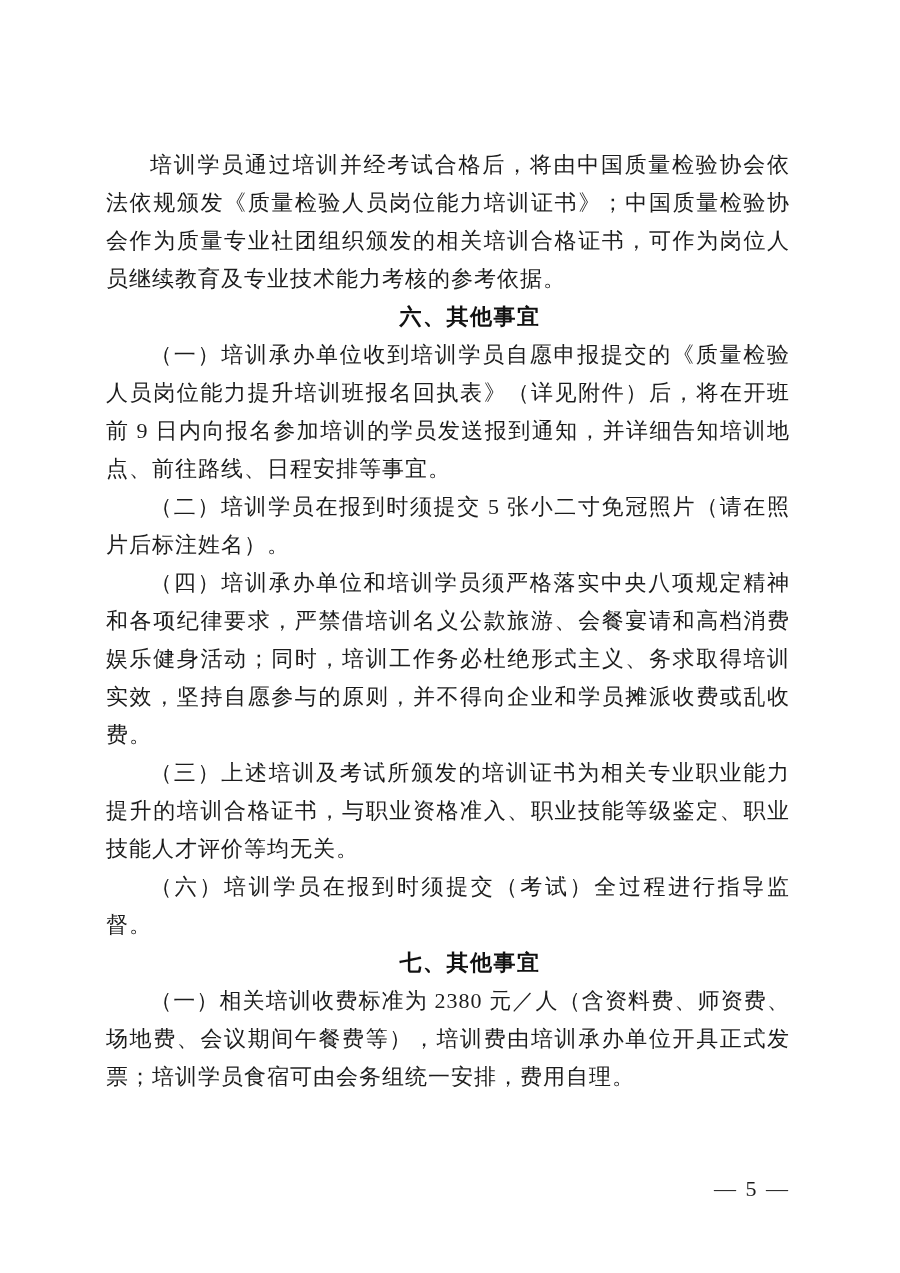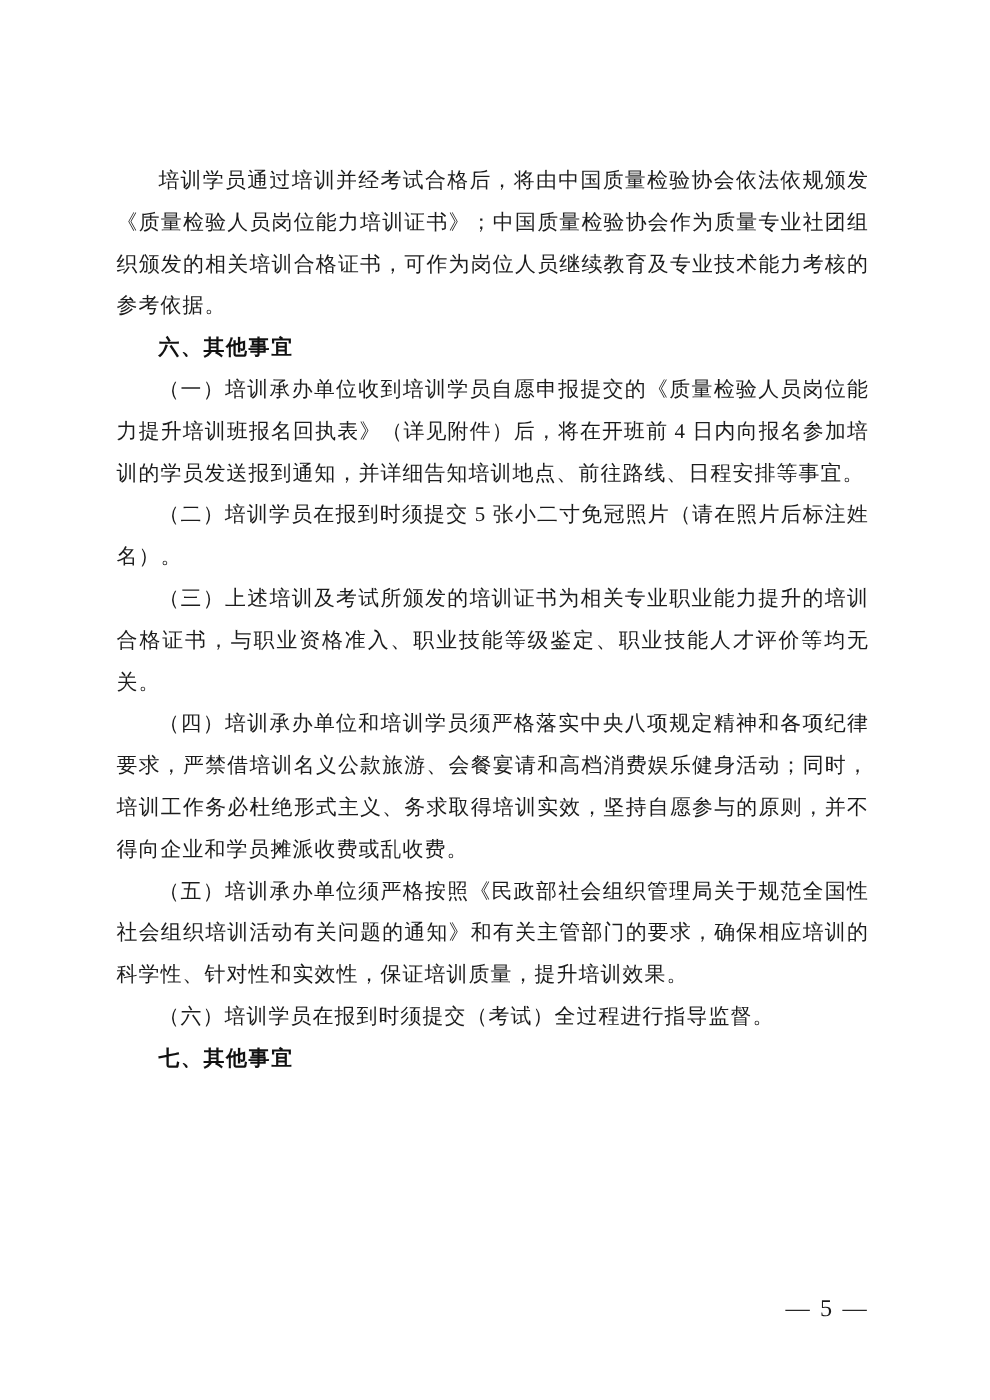--- a/index.html
+++ b/index.html
@@ -19,32 +19,32 @@
   }
   .doc-body {
     position: absolute;
     left: 106px;
     top: 146px;
     width: 684px;
   }
   .doc-body p {
     margin: 0;
     padding: 0;
-    font-size: 19px;
+    font-size: 22px;
     line-height: 38px;
     letter-spacing: 1px;
     text-align: justify;
     text-justify: inter-character;
     text-indent: 2em;
     color: #1c1c1c;
   }
   .doc-body p.section-heading {
     font-family: "Liberation Sans", "DejaVu Sans", sans-serif;
     font-weight: bold;
-    text-align: left;
+    text-align: center;
     letter-spacing: 1.5px;
     color: #111111;
   }
   .page-number {
     position: absolute;
     top: 1174px;
     right: 110px;
     font-size: 22px;
     line-height: 30px;
     letter-spacing: 2px;
@@ -52,22 +52,22 @@
     font-family: "Liberation Serif", "DejaVu Serif", serif;
   }
 </style>
 </head>
 <body>
 
 <div class="page">
   <div class="doc-body" id="doc-body">
       <p class="body-para">培训学员通过培训并经考试合格后，将由中国质量检验协会依法依规颁发《质量检验人员岗位能力培训证书》；中国质量检验协会作为质量专业社团组织颁发的相关培训合格证书，可作为岗位人员继续教育及专业技术能力考核的参考依据。</p>
       <p class="section-heading">六、其他事宜</p>
-      <p class="body-para">（一）培训承办单位收到培训学员自愿申报提交的《质量检验人员岗位能力提升培训班报名回执表》（详见附件）后，将在开班前 4 日内向报名参加培训的学员发送报到通知，并详细告知培训地点、前往路线、日程安排等事宜。</p>
+      <p class="body-para">（一）培训承办单位收到培训学员自愿申报提交的《质量检验人员岗位能力提升培训班报名回执表》（详见附件）后，将在开班前 9 日内向报名参加培训的学员发送报到通知，并详细告知培训地点、前往路线、日程安排等事宜。</p>
       <p class="body-para">（二）培训学员在报到时须提交 5 张小二寸免冠照片（请在照片后标注姓名）。</p>
+      <p class="body-para">（四）培训承办单位和培训学员须严格落实中央八项规定精神和各项纪律要求，严禁借培训名义公款旅游、会餐宴请和高档消费娱乐健身活动；同时，培训工作务必杜绝形式主义、务求取得培训实效，坚持自愿参与的原则，并不得向企业和学员摊派收费或乱收费。</p>
       <p class="body-para">（三）上述培训及考试所颁发的培训证书为相关专业职业能力提升的培训合格证书，与职业资格准入、职业技能等级鉴定、职业技能人才评价等均无关。</p>
-      <p class="body-para">（四）培训承办单位和培训学员须严格落实中央八项规定精神和各项纪律要求，严禁借培训名义公款旅游、会餐宴请和高档消费娱乐健身活动；同时，培训工作务必杜绝形式主义、务求取得培训实效，坚持自愿参与的原则，并不得向企业和学员摊派收费或乱收费。</p>
-      <p class="body-para">（五）培训承办单位须严格按照《民政部社会组织管理局关于规范全国性社会组织培训活动有关问题的通知》和有关主管部门的要求，确保相应培训的科学性、针对性和实效性，保证培训质量，提升培训效果。</p>
       <p class="body-para">（六）培训学员在报到时须提交（考试）全过程进行指导监督。</p>
       <p class="section-heading">七、其他事宜</p>
+      <p class="body-para">（一）相关培训收费标准为 2380 元／人（含资料费、师资费、场地费、会议期间午餐费等），培训费由培训承办单位开具正式发票；培训学员食宿可由会务组统一安排，费用自理。</p>
     </div>
   <div class="page-number">— 5 —</div>
 </div>
 
 </body></html>

